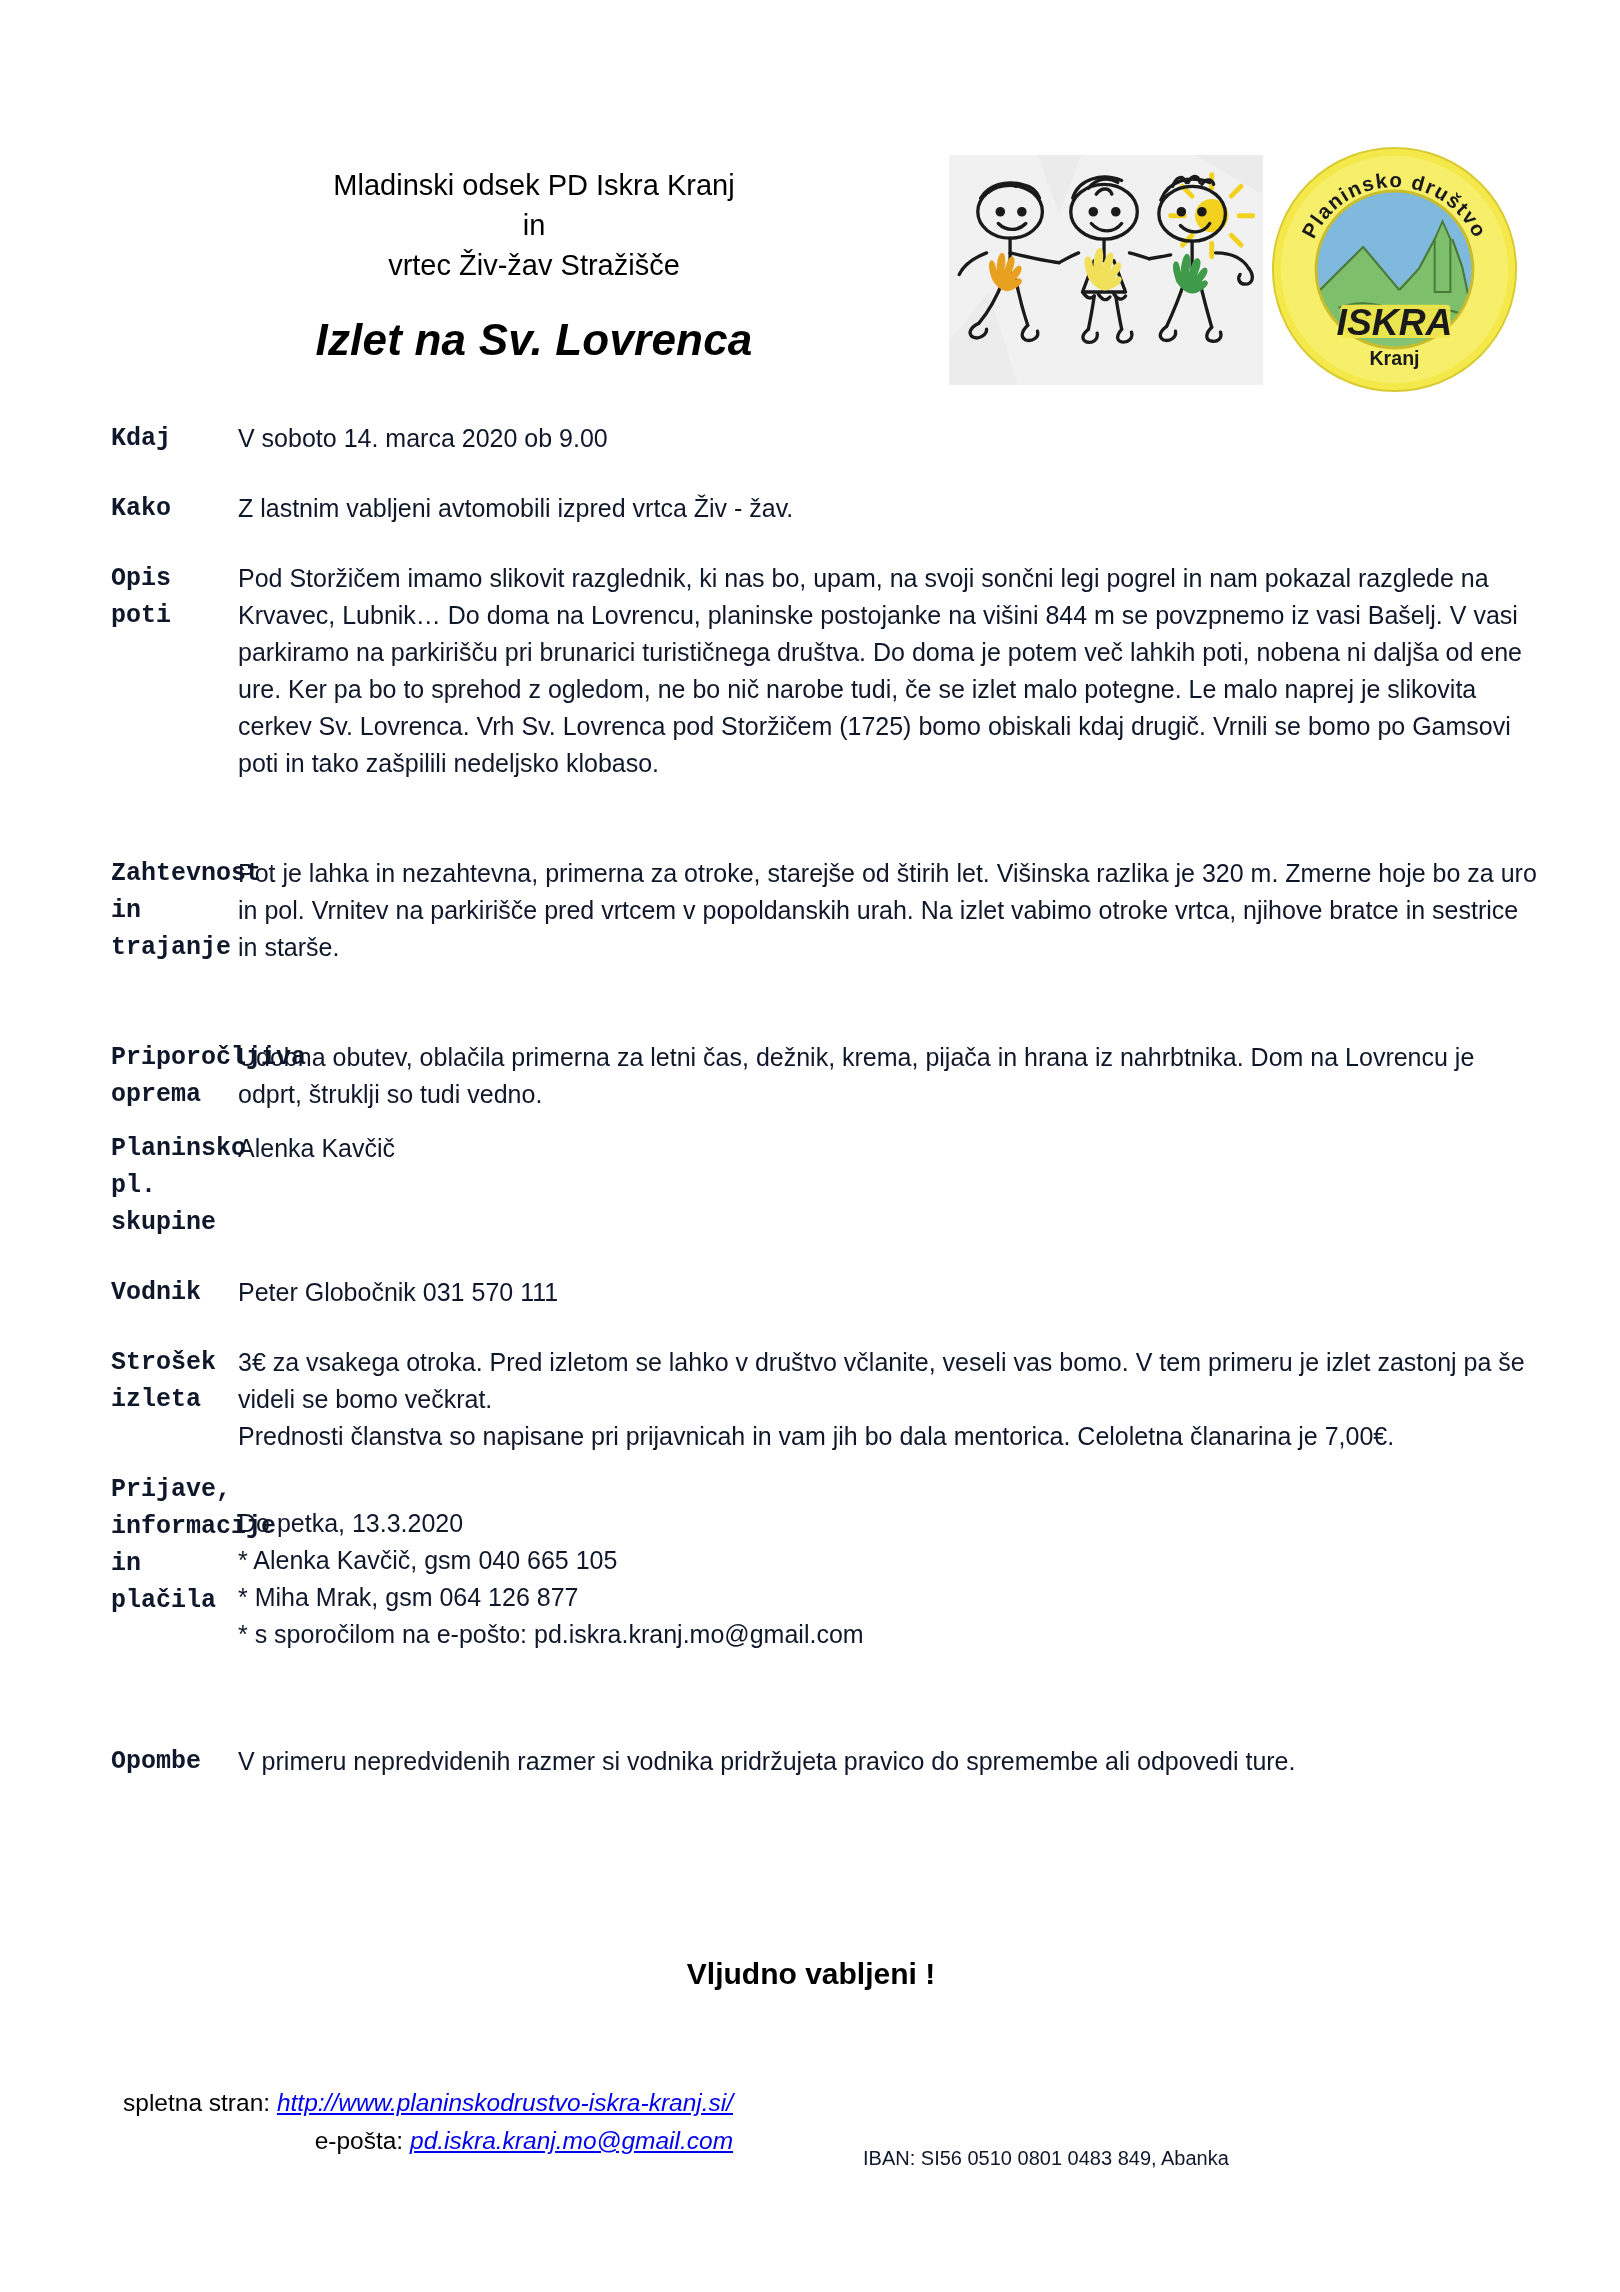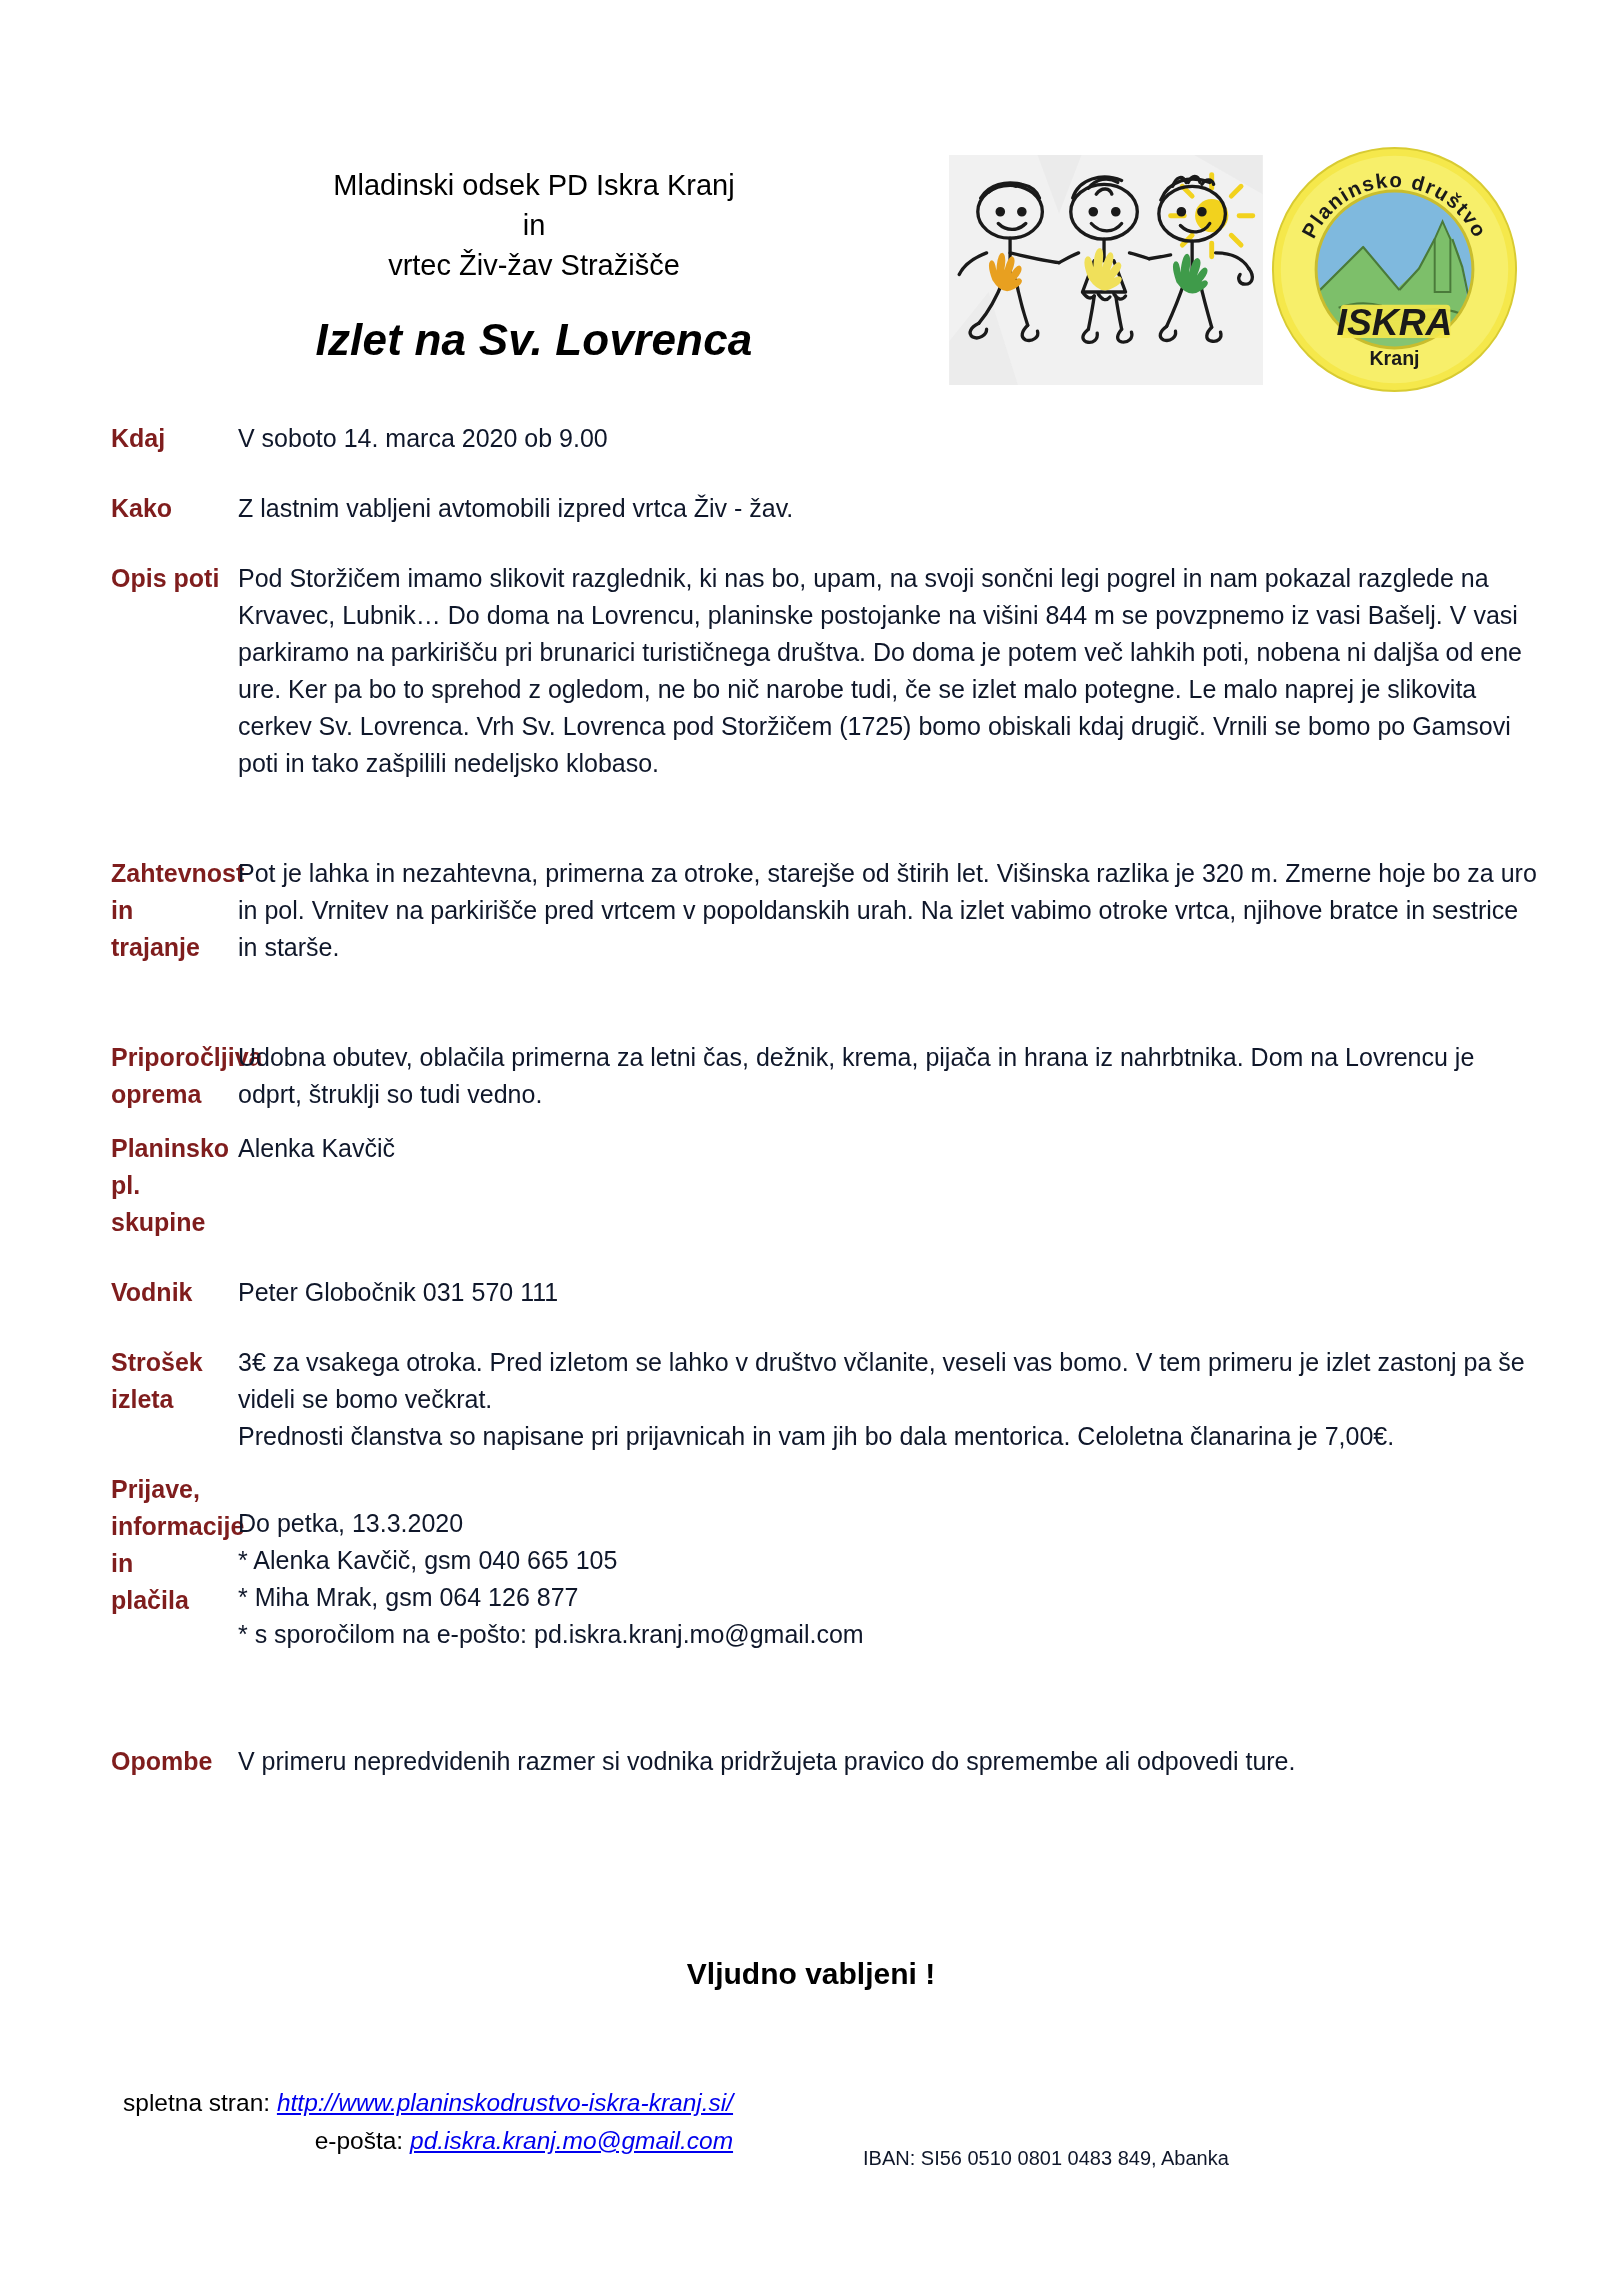--- a/index.html
+++ b/index.html
@@ -86,25 +86,25 @@
   .row {
     position: relative;
     display: flex;
     align-items: flex-start;
   }
   .label-cell {
     width: 238px;
     flex: 0 0 238px;
     padding-left: 111px;
     box-sizing: border-box;
-    font-family: Liberation Sans, sans-serif;
+    font-family: Liberation Mono, monospace;
     font-weight: bold;
     font-size: 25px;
     line-height: 37px;
-    color: #7f1d1d;
+    color: #0f172a;
   }
   .value-cell {
     flex: 1 1 auto;
     padding-right: 78px;
     box-sizing: border-box;
     font-family: "Liberation Sans", sans-serif;
     font-size: 25px;
     line-height: 37px;
     color: #0f172a;
   }

